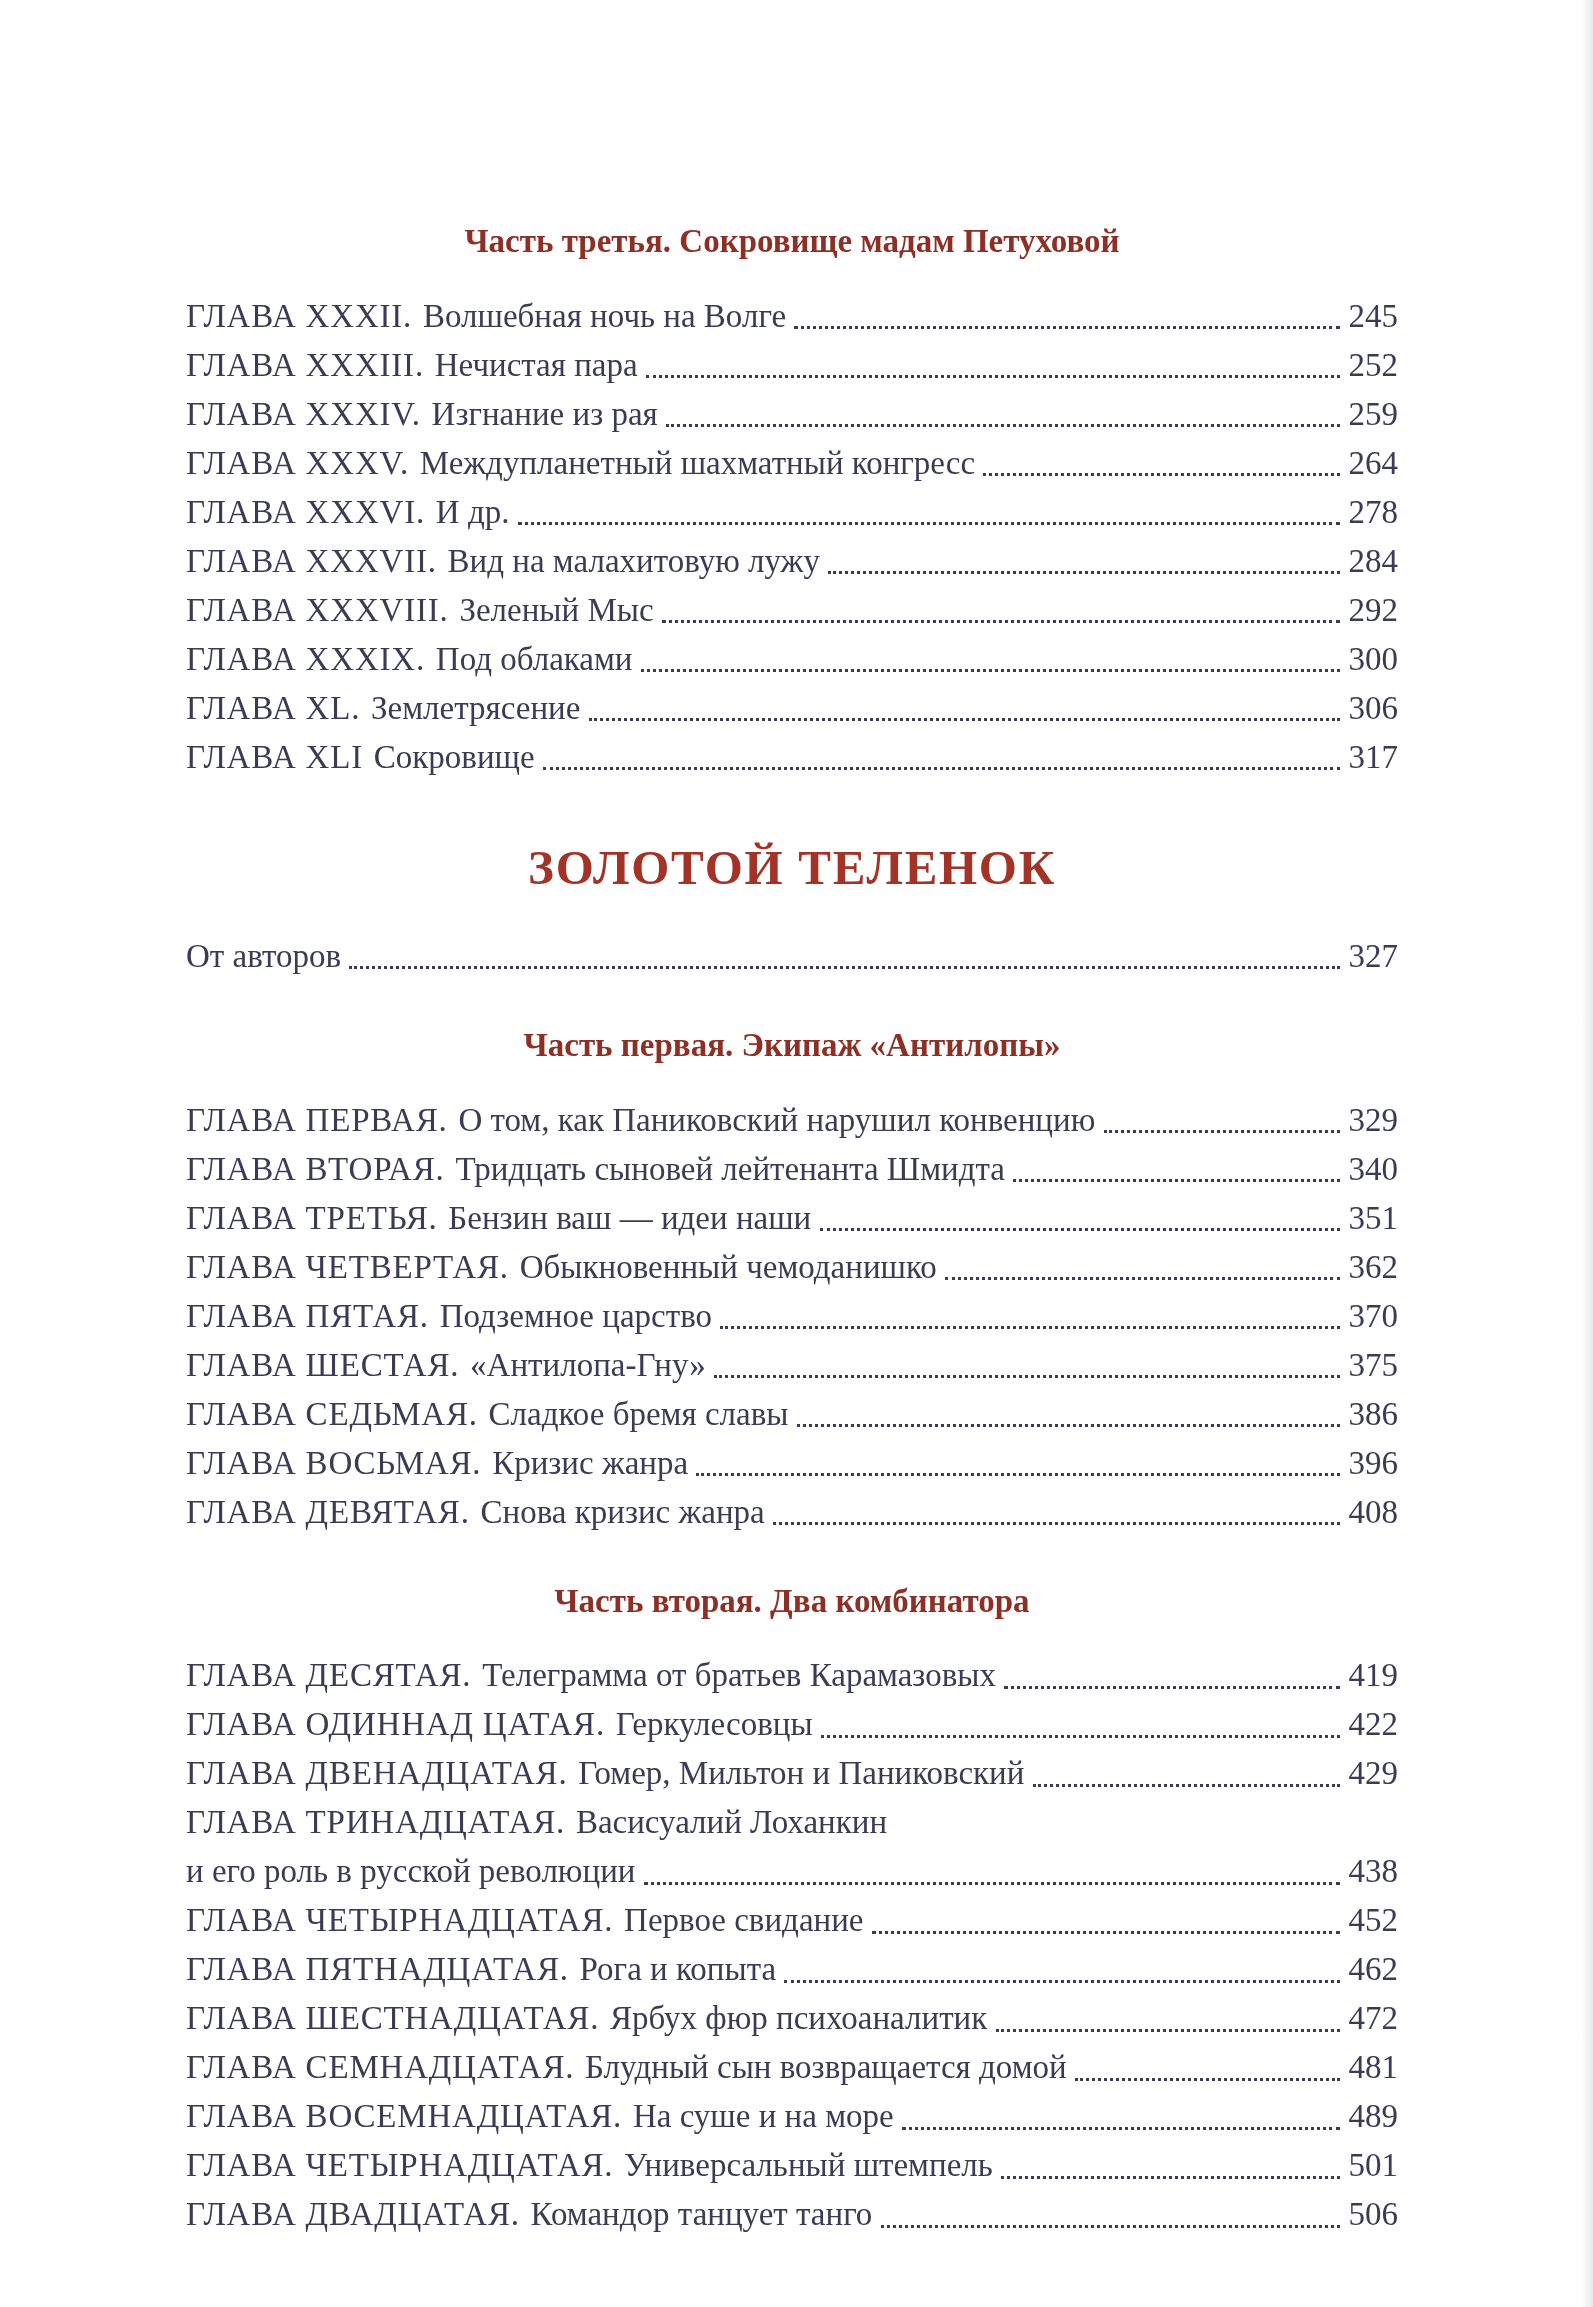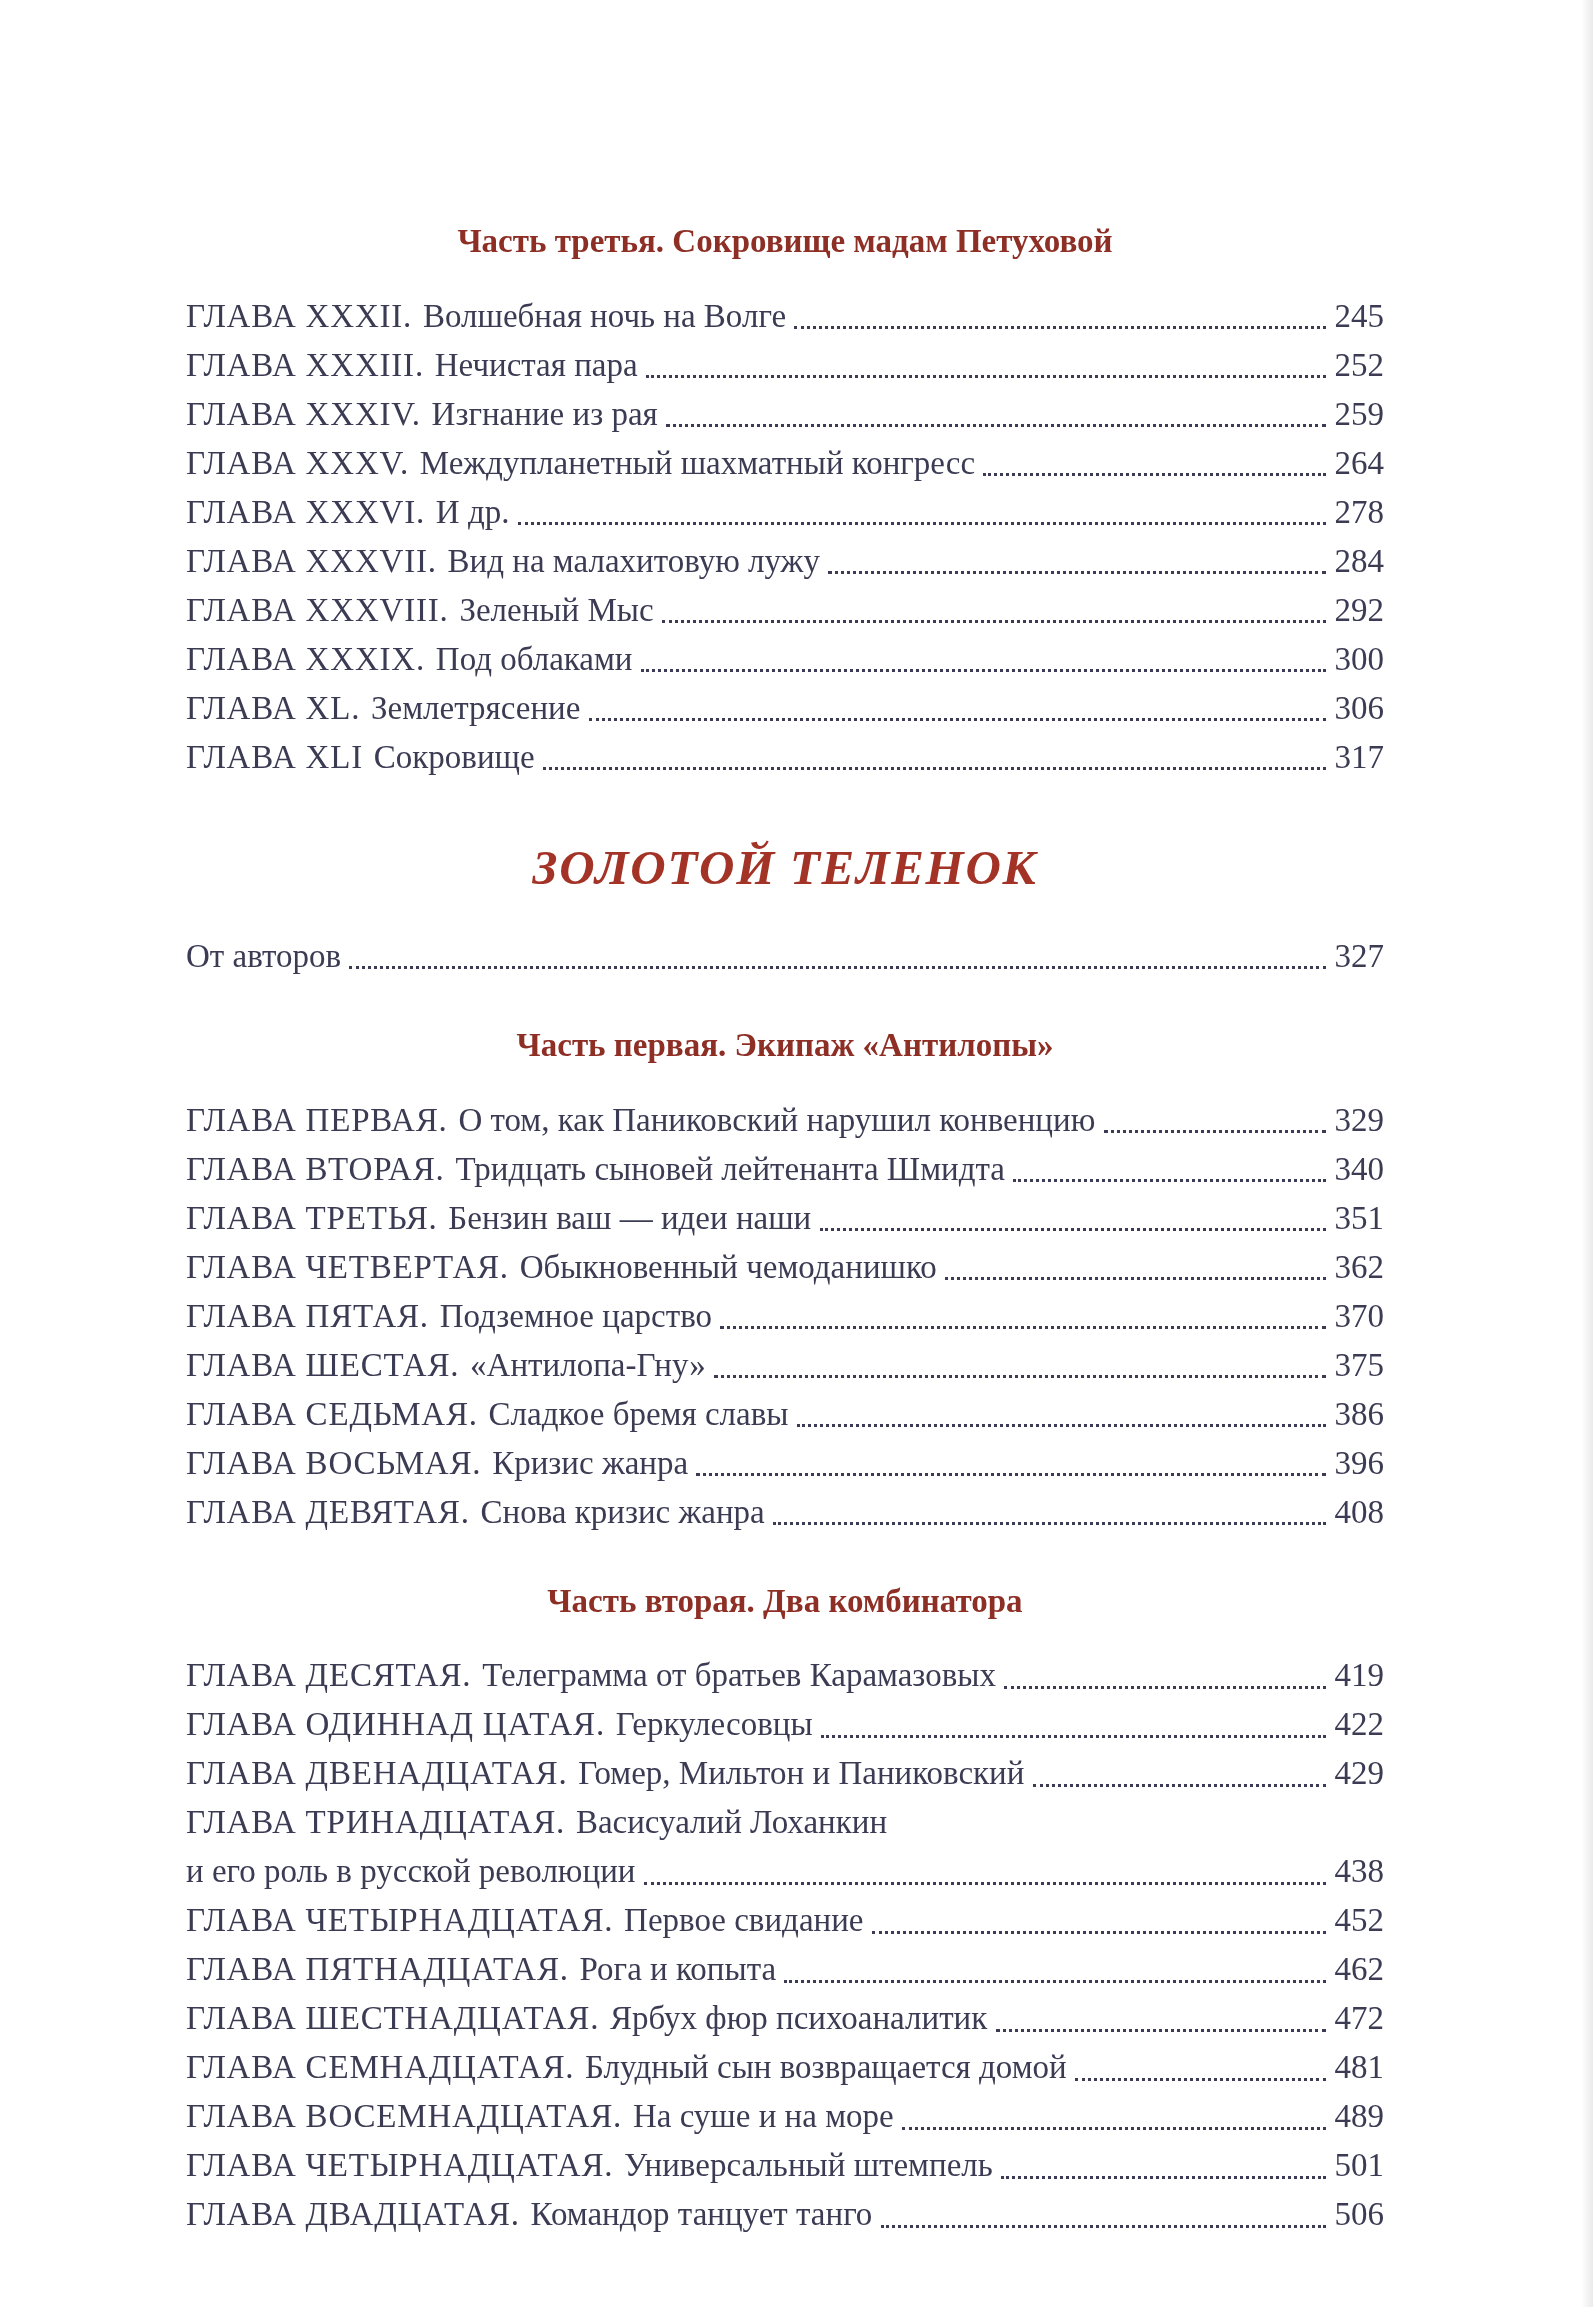--- a/index.html
+++ b/index.html
@@ -12,21 +12,21 @@
     height: 2307px;
     position: relative;
     overflow: hidden;
     font-family: "Liberation Serif", serif;
     color: #3b3b54;
   }
   .page-content {
     position: absolute;
     top: 222px;
     left: 170px;
-    right: 194px;
+    right: 180px;
   }
   .part-heading {
     text-align: center;
     color: #8e2f26;
     font-weight: 700;
     font-size: 33px;
     line-height: 1.2;
     margin: 45px 0 30px 0;
     font-family: "Liberation Serif", serif;
   }
@@ -35,21 +35,20 @@
   }
   .book-title {
     text-align: center;
     color: #a23326;
     font-weight: 700;
     font-size: 49px;
     letter-spacing: 1.7px;
     line-height: 1.15;
     margin: 58px 0 36px 0;
     font-family: "Liberation Serif", serif;
-    font-style: italic;
   }
   .toc-list {
     margin: 16px;
     padding: 0;
   }
   .row {
     display: flex;
     align-items: baseline;
     font-size: 33px;
     line-height: 49px;

